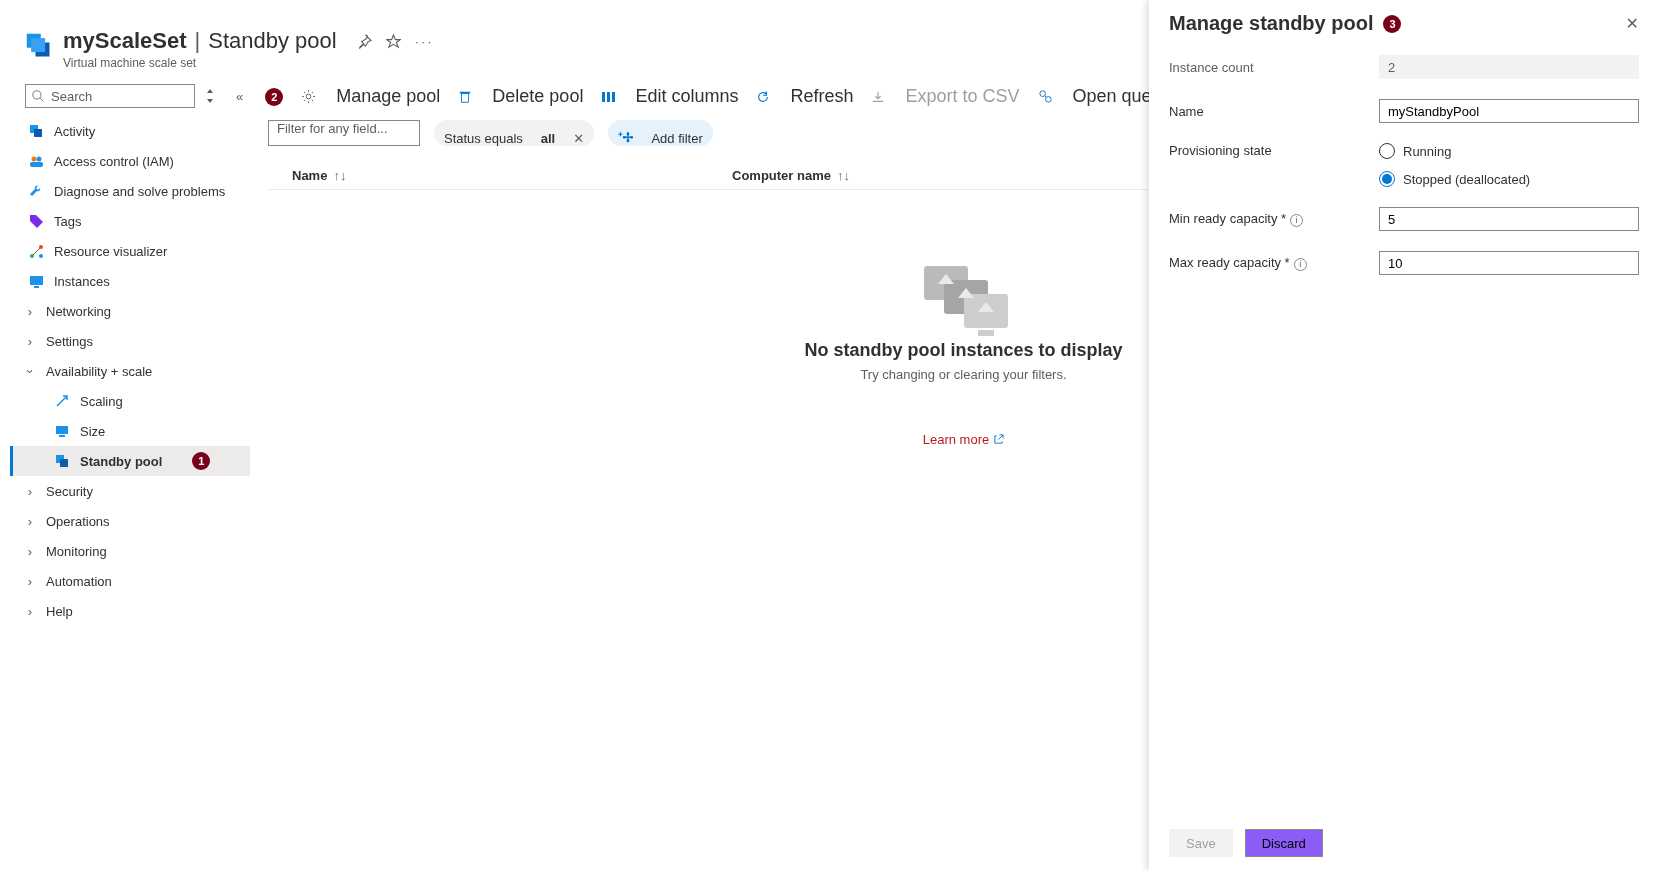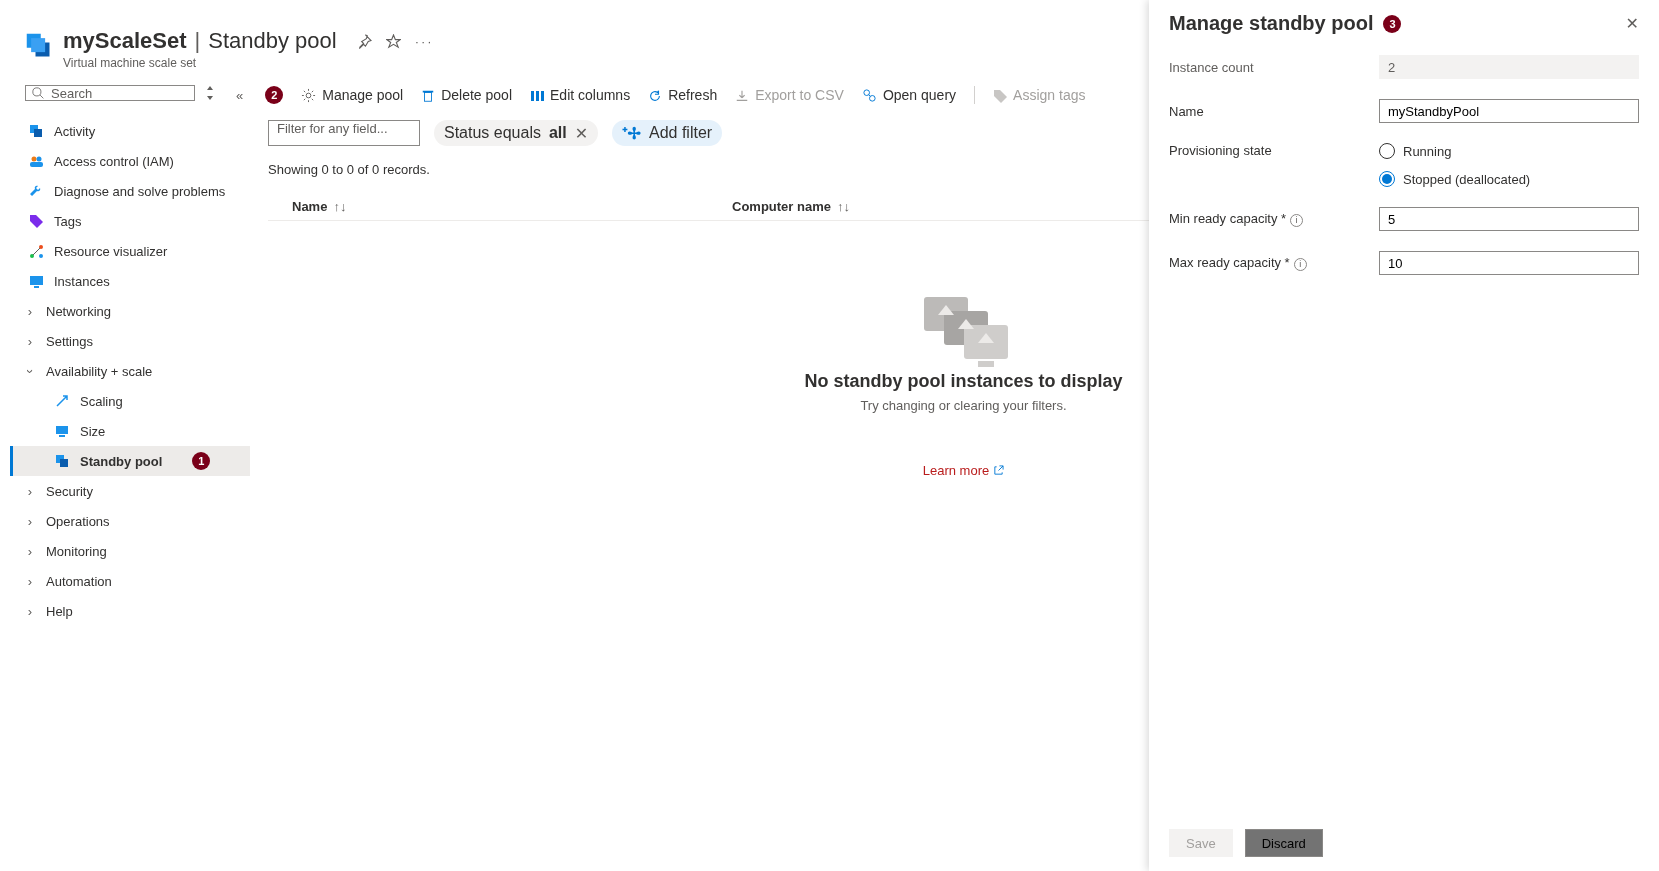--- a/index.html
+++ b/index.html
@@ -11,48 +11,48 @@
   .title-wrap { display: flex; flex-direction: column; }
   .title-line { display: flex; align-items: center; gap: 12px; justify-content: flex-end; }
   .title-line .name { font-size: 22px; font-weight: 600; }
   .title-line .sep  { color: #605e5c; font-size: 22px; margin: 0 -4px; }
   .title-line .sub  { font-size: 22px; }
   .title-actions { display: flex; align-items: center; gap: 14px; margin-left: 8px; color: #605e5c; }
   .title-actions span { cursor: pointer; }
   .subtitle { font-size: 12px; color: #605e5c; margin-top: 2px; }
 
   .search-row { position: absolute; left: 25px; top: 84px; display: flex; align-items: center; gap: 6px; }
-  .search-box { width: 170px; height: 16px; border: 1px solid #8a8886; display: flex; align-items: center; padding: 0 6px; font-size: 13px; color: #605e5c; background:#fff; }
+  .search-box { width: 170px; height: 24px; border: 1px solid #8a8886; display: flex; align-items: center; padding: 0 6px; font-size: 13px; color: #605e5c; background:#fff; }
   .updown { font-size: 11px; color:#605e5c; cursor:pointer; padding:2px 4px;}
 
   .nav { position: absolute; left: 10px; top: 116px; width: 240px; }
   .nav-item, .nav-group, .nav-sub {
     display: flex; align-items: center; gap: 10px;
     height: 30px; padding: 0 8px 0 18px; cursor: pointer;
     font-size: 13px;
   }
   .nav-group .chev { width: 12px; text-align: center; color:#605e5c; }
   .nav-group { padding-left: 14px; }
   .nav-sub { padding-left: 44px; }
   .nav-sub .mini-icon { width: 16px; display:flex; justify-content:center; }
   .nav .selected { background: #edebe9; border-left: 3px solid #0078d4; padding-left: 41px; }
   .icon-slot { width: 16px; display:flex; justify-content:center; }
 
   
   .toolbar { position: absolute; left: 232px; top: 86px; display: flex; align-items: center; gap: 18px; }
   .collapse-caret { color:#605e5c; cursor:pointer; padding:0 4px; }
-  .tbtn { display: flex; align-items: flex-end; gap: 6px; font-size: 14px; cursor: pointer; color:#323130; }
+  .tbtn { display: flex; align-items: center; gap: 20px; font-size: 18px; cursor: pointer; color:#323130; }
   .tbtn.disabled { color:#a19f9d; cursor:default; }
   .tsep { width:1px; height:18px; background:#d2d0ce; }
 
   
   .content { position: absolute; left: 268px; right: 0; top: 120px; }
   .filter-row { display:flex; align-items:center; gap:14px; }
   .field-filter { width: 152px; height: 26px; border:1px solid #8a8886; padding:0 8px; font-size:13px; color:#605e5c; background:#fff; }
-  .chip { display:flex; align-items:center; gap:8px; height:26px; padding:0 10px; border-radius:13px; background:#f3f2f1; font-size:16px; }
+  .chip { display:flex; align-items:flex-end; gap:18px; height:26px; padding:0 10px; border-radius:13px; background:#f3f2f1; font-size:13px; }
   .chip strong { font-weight:600; }
   .chip .x { cursor:pointer; color:#605e5c; }
   .chip.add { background:#e5f1fb; color:#323130; }
   .chip.add .plus { color:#0078d4; font-weight:600; }
 
   .records-line { margin-top: 16px; font-size:13px; color:#323130; }
   .thead { display:flex; margin-top: 16px; border-bottom:1px solid #edebe9; padding:6px 0; }
   .thead .col { display:flex; align-items:center; gap:6px; font-weight:600; }
   .thead .col.name { margin-left: 24px; width: 440px; }
   .thead .col.comp { }
@@ -78,21 +78,21 @@
   .form-row .req::after { content:" *"; }
   .info-dot { display:inline-flex; align-items:center; justify-content:center; width:13px; height:13px; border:1px solid #8a8886; border-radius:50%; font-size:9px; color:#605e5c; margin-left:4px; }
   .tinput { flex:1; height:24px; border:1px solid #8a8886; padding:0 8px; font-size:13px; }
   .tinput.ro { background:#f3f2f1; color:#605e5c; border-color:#f3f2f1; }
   .radio-col { display:flex; flex-direction:column; gap:12px; }
   .radio { display:flex; align-items:center; gap:8px; cursor:pointer; }
   .rdot { width:16px; height:16px; border:1px solid #323130; border-radius:50%; display:flex; align-items:center; justify-content:center; }
   .rdot.sel { border-color:#0078d4; }
   .rdot.sel::after { content:""; width:10px; height:10px; background:#0078d4; border-radius:50%; }
   .fly-foot { padding: 14px 20px; display:flex; gap:12px; border-top:1px solid #fff; }
-  .btn { height:28px; padding:0 16px; font-size:13px; border:1px solid #8a8886; background:#737373; cursor:pointer; }
+  .btn { height:28px; padding:0 16px; font-size:13px; border:1px solid #8a8886; background:#8b5cf6; cursor:pointer; }
   .btn.primary-disabled { background:#f3f2f1; color:#a19f9d; border-color:#f3f2f1; cursor:default; }
 
   
   svg { display:block; }
 </style>
 </head>
 <body>
 
 <div class="page-header">
   <span class="vmss-icon">
@@ -339,21 +339,20 @@
       <span>Status equals </span>
         <strong>all</strong>
       <span class="x">✕</span>
     </div>
     <div class="chip add">
       <span class="plus">⁺✢</span>
       <span>Add filter</span>
     </div>
   </div>
 
-  <div class="records-line">Showing 0 to 0 of 0 records.</div>
 
   <div class="thead">
     <div class="col name">
       <span>Name</span>
       <span style="color:#605e5c;">↑↓</span>
     </div>
     <div class="col comp">
       <span>Computer name</span>
       <span style="color:#605e5c;">↑↓</span>
     </div>

